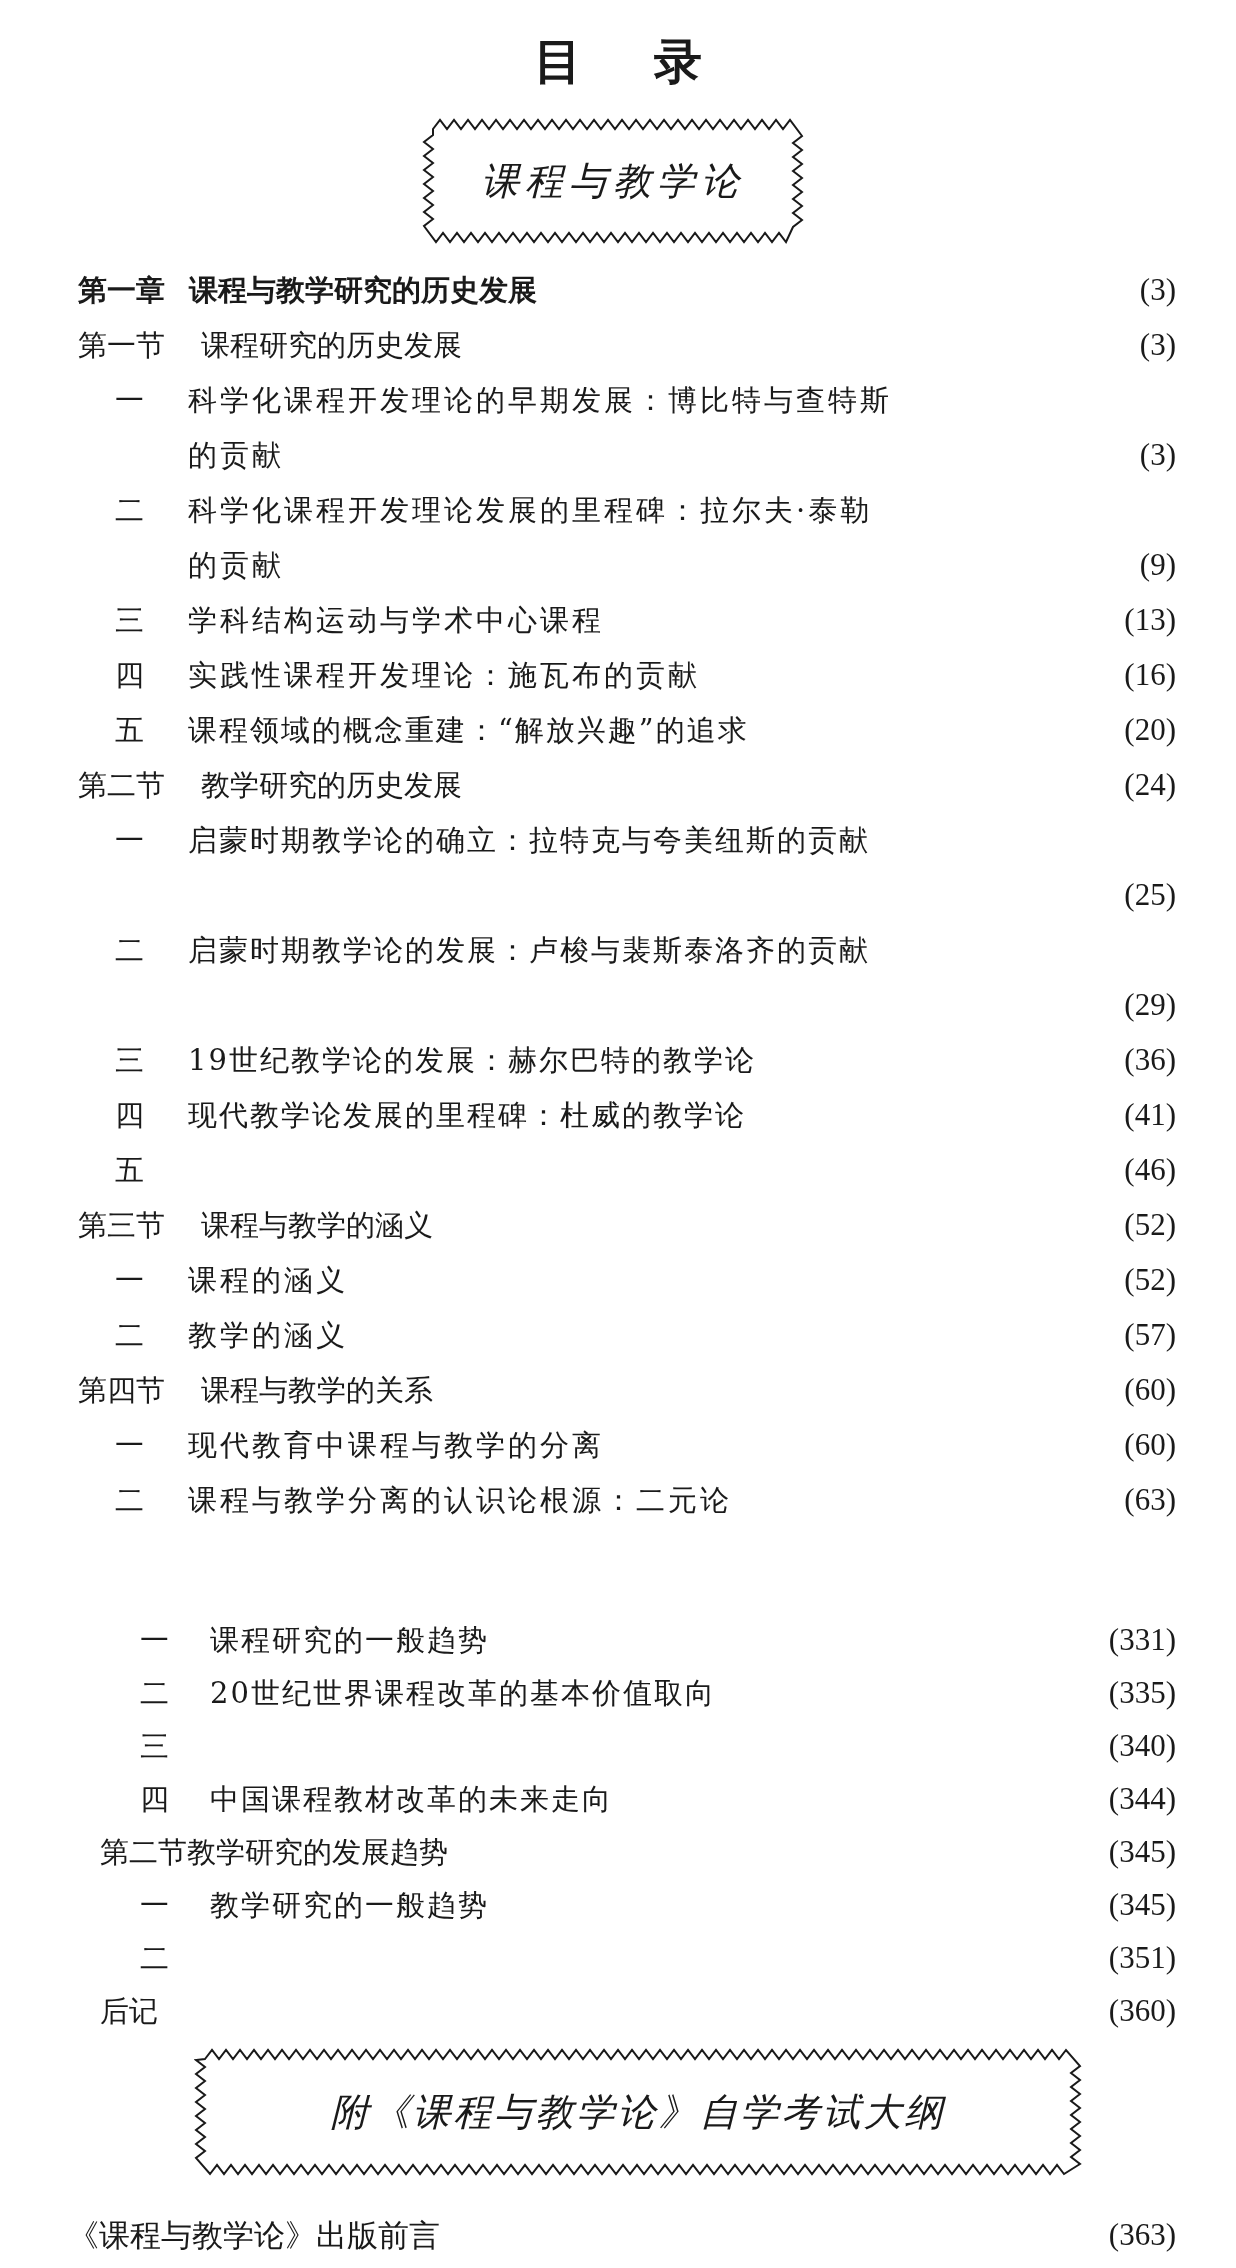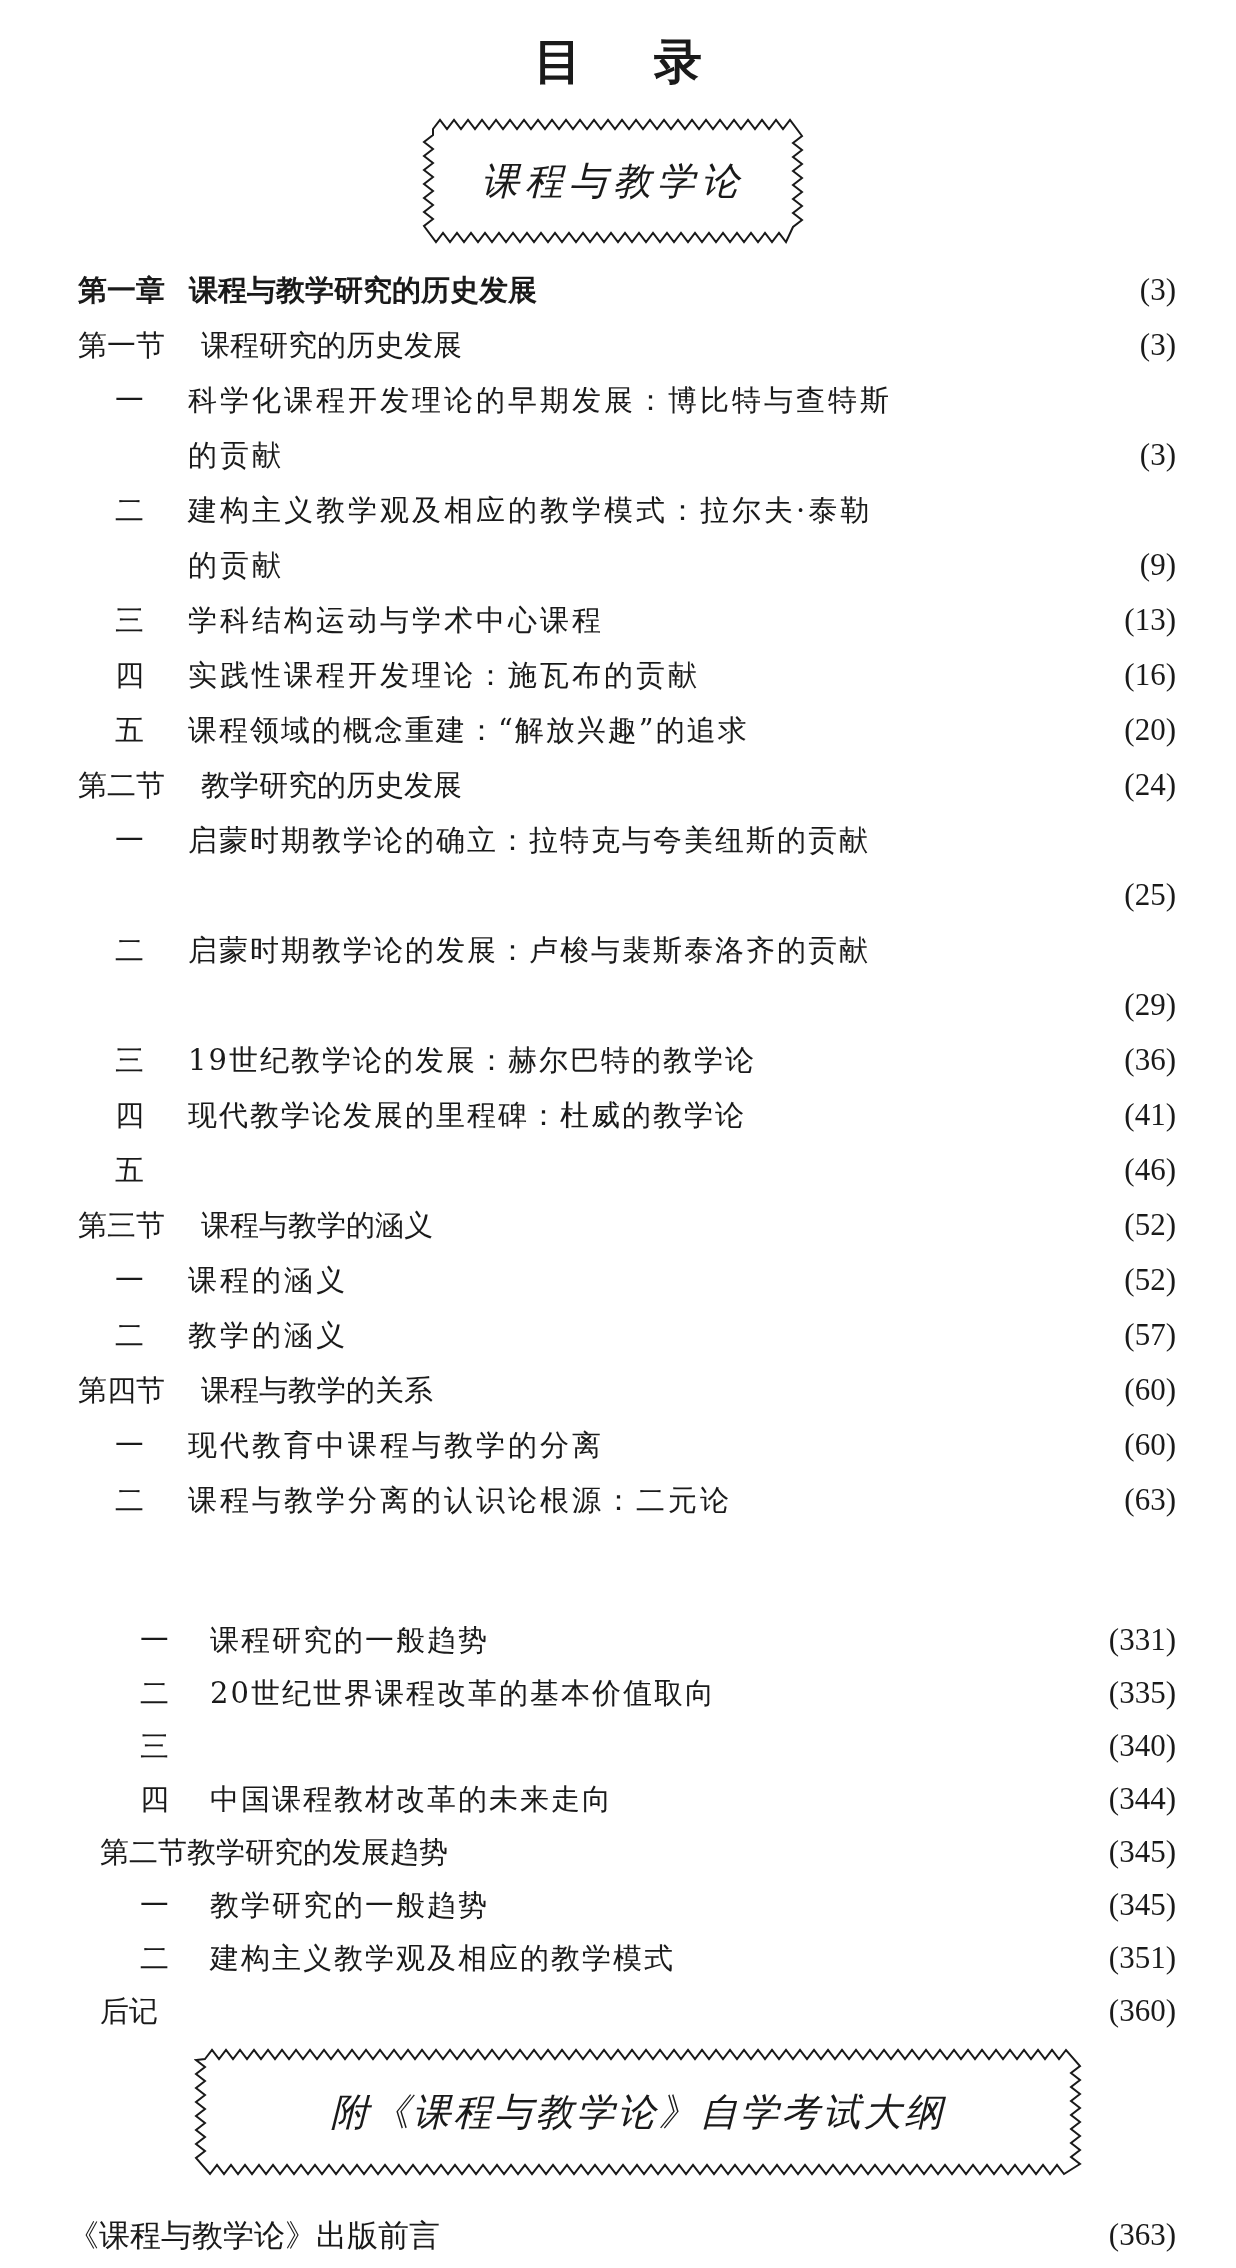--- a/index.html
+++ b/index.html
@@ -75,21 +75,21 @@
       <span class="num" style="width:73px;">一</span>
       <span class="txt" style="letter-spacing:3px;">科学化课程开发理论的早期发展：博比特与查特斯</span>
     </div>
   <div class="row" style="top:433px; left:188px; width:988px;">
       <span class="txt" style="letter-spacing:3px;">的贡献</span>
       <span class="dots"></span>
       <span class="page">(3)</span>
     </div>
   <div class="row" style="top:488px; left:115px;">
       <span class="num" style="width:73px;">二</span>
-      <span class="txt" style="letter-spacing:3px;">建构主义教学观及相应的教学模式：拉尔夫·泰勒</span>
+      <span class="txt" style="letter-spacing:3px;">科学化课程开发理论发展的里程碑：拉尔夫·泰勒</span>
     </div>
   <div class="row" style="top:543px; left:188px; width:988px;">
       <span class="txt" style="letter-spacing:3px;">的贡献</span>
       <span class="dots"></span>
       <span class="page">(9)</span>
     </div>
   <div class="row" style="top:598px; left:115px; width:1061px;">
       <span class="num" style="width:73px;">三</span>
       <span class="txt" style="letter-spacing:3px;">学科结构运动与学术中心课程</span>
       <span class="dots" style="margin-left:30px;"></span>
@@ -220,21 +220,20 @@
       <span class="page">(345)</span>
     </div>
   <div class="row" style="top:1883px; left:140px; width:1036px;">
       <span class="num" style="width:70px;">一</span>
       <span class="txt" style="letter-spacing:2px;">教学研究的一般趋势</span>
       <span class="dots"></span>
       <span class="page">(345)</span>
     </div>
   <div class="row" style="top:1936px; left:140px; width:1036px;">
       <span class="num" style="width:70px;">二</span>
-      <span class="txt" style="letter-spacing:2px;">建构主义教学观及相应的教学模式</span>
       <span class="dots"></span>
       <span class="page">(351)</span>
     </div>
   <div class="row" style="top:1989px; left:100px; width:1076px;">
       <span class="txt" style="font-family:'DejaVu Sans','Liberation Sans',sans-serif;">后记</span>
       <span class="dots"></span>
       <span class="page">(360)</span>
     </div>
 </div>
 

